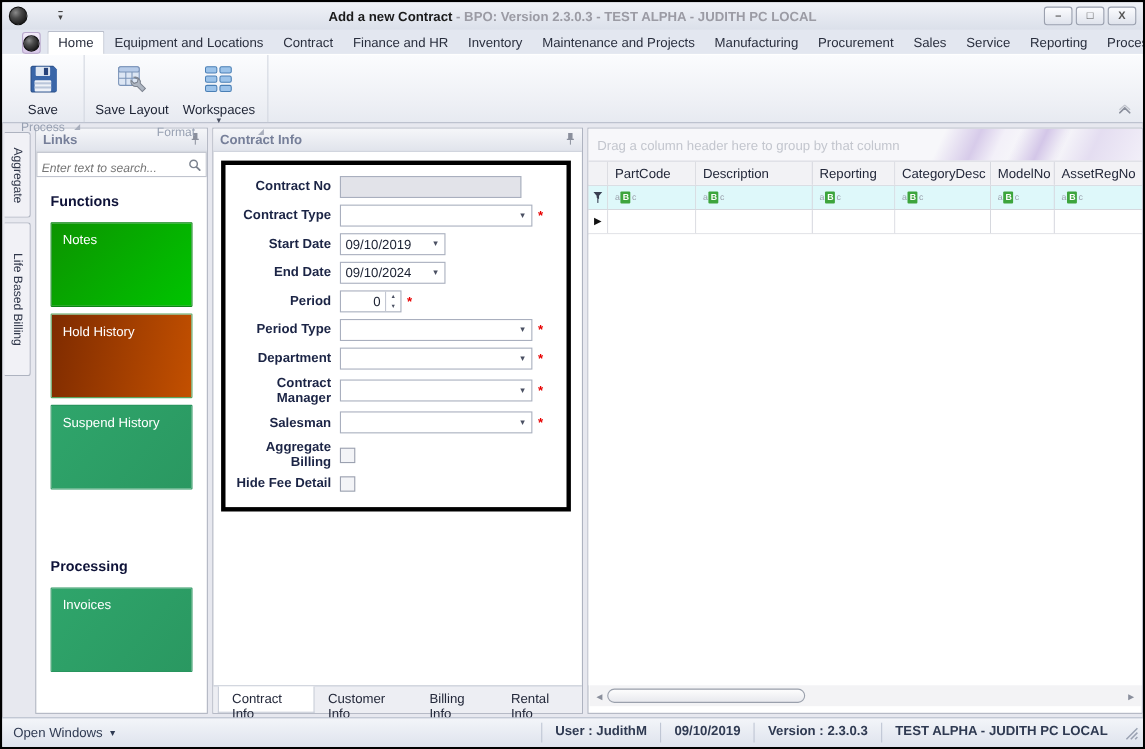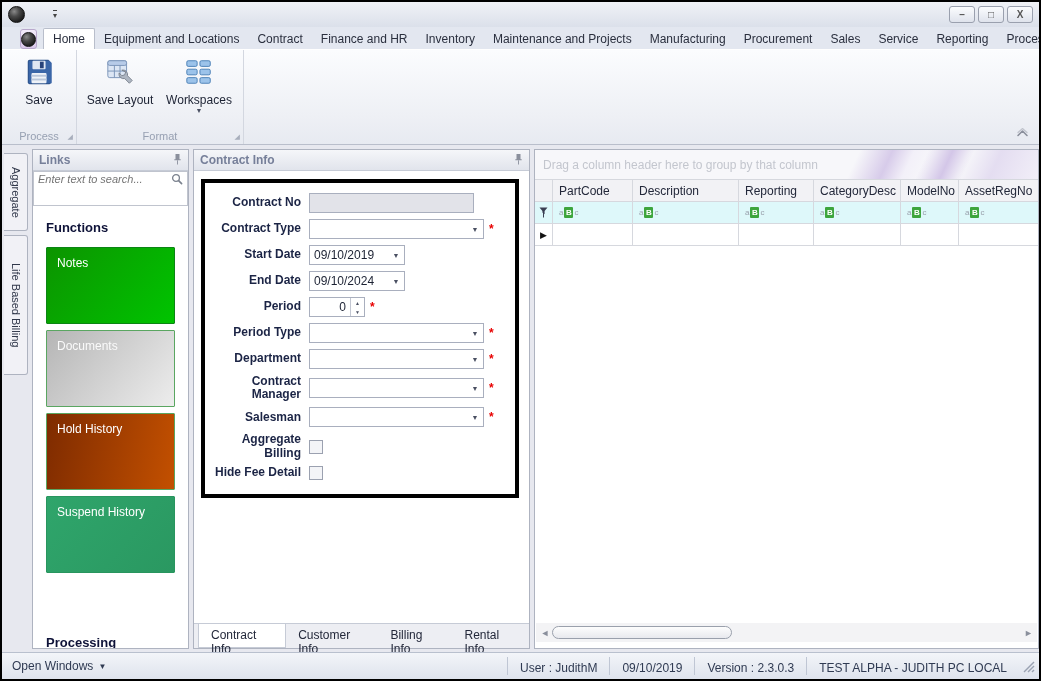--- a/index.html
+++ b/index.html
@@ -19,21 +19,21 @@
   .winbtn { width:26px; height:17px; border:1px solid #9aa0ae; border-radius:3px; background:linear-gradient(#fbfcfe,#dfe3ec); display:flex; align-items:center; justify-content:center; font-size:10px; color:#555; font-weight:bold; }
 
   
   .tabrow { height:22px; background:#e3e7f0; display:flex; align-items:flex-end; padding:0 16px; flex:0 0 auto; }
   .appbtn { width:52px; height:20px; margin:0 6px 0 2px; border:1px solid #b9a8cc; border-radius:3px; background:linear-gradient(#f3ecfa,#d9c8ea); display:flex; align-items:center; justify-content:center; }
   .appbtn .sphere { width:15px; height:15px; }
   .rtab { padding:3px 9px 3px; color:#2a2f3e; white-space:nowrap; cursor:default; }
   .rtab.active { background:#fff; border:1px solid #b9becb; border-bottom:none; border-radius:2px 2px 0 0; font-weight:normal; }
 
   
-  .ribbon { height:96px; background:linear-gradient(#fbfcfe,#eef0f5 70%, #e7eaf1); border-top:1px solid #fff; border-bottom:1px solid #b9becb; display:flex; flex:0 0 auto; }
+  .ribbon { height:63px; background:linear-gradient(#fbfcfe,#eef0f5 70%, #e7eaf1); border-top:1px solid #fff; border-bottom:1px solid #b9becb; display:flex; flex:0 0 auto; }
   .rgroup { display:flex; flex-direction:column; border-right:1px solid #d3d7e0; }
   .rgroup-body { flex:1; display:flex; align-items:flex-start; padding:4px 6px 0; gap:4px; }
   .rbtn { width:62px; display:flex; flex-direction:column; align-items:center; gap:3px; padding:3px 2px; border-radius:3px; cursor:default; }
   .rbtn-label { color:#1c2233; }
   .rgroup-caption { height:17px; display:flex; align-items:center; justify-content:center; color:#97a0b2; font-size:11px; position:relative; }
   .launcher { position:absolute; right:3px; bottom:3px; font-size:7px; color:#a8aebc; }
   .ribbon-right { flex:1; display:flex; align-items:flex-end; justify-content:flex-end; padding:0 10px 4px; }
 
   
   .main { flex:1; display:flex; gap:4px; padding:4px 4px 3px 2px; min-height:0; }
@@ -41,21 +41,21 @@
   
   .vstrip { width:24px; display:flex; flex-direction:column; gap:4px; padding-top:4px; flex:0 0 auto; }
   .vtab { writing-mode:vertical-rl; background:#f1f1f6; border:1px solid #aeb3c0; border-left:none; border-radius:0 3px 3px 0; padding:8px 2px; color:#30374a; font-size:11px; display:flex; align-items:center; justify-content:center; }
 
   .panel { border:1px solid #aeb3c0; background:#fff; display:flex; flex-direction:column; min-height:0; }
   .panel-header { height:21px; flex:0 0 auto; background:linear-gradient(#f5f6f9,#e1e4ec); border-bottom:1px solid #c6cbd6; display:flex; align-items:center; padding:0 6px; color:#767f99; font-weight:bold; }
   .panel-header .pin { margin-left:auto; }
 
   
   .links-panel { width:157px; flex:0 0 auto; }
-  .searchrow { height:35px; flex:0 0 auto; border:1px solid #c0c4ce; margin:0; display:flex; align-items:flex-start; background:#fff; padding:1px 4px; }
+  .searchrow { height:23px; flex:0 0 auto; border:1px solid #c0c4ce; margin:0; display:flex; align-items:flex-end; background:#fff; padding:1px 4px; }
   .searchrow input { flex:1; border:none; outline:none; font:italic 11px "Liberation Sans",sans-serif; color:#a3a7b3; min-width:0; background:transparent; }
   .links-body { flex:1; overflow:hidden; padding:14px 13px 0; }
   .sec-heading { font-size:13px; font-weight:bold; color:#0e1238; margin-bottom:12px; }
   .fnbtn { height:77px; border-radius:1px; margin-bottom:6px; padding:8px 10px; color:#fff; cursor:default; }
   .fnbtn.green   { background:linear-gradient(130deg,#0c9400,#00c400); border:1px solid #0b8514; }
   .fnbtn.gray    { background:linear-gradient(130deg,#b5b5b5,#ededed); border:1px solid #5aa661; color:#fafafa; }
   .fnbtn.rust    { background:linear-gradient(100deg,#7e2b00,#c35000); border:1px solid #5aa661; }
   .fnbtn.emerald { background:linear-gradient(130deg,#2fa56b,#2a9861); border:1px solid #28955e; }
   .gap-processing { height:56px; }
 
@@ -102,31 +102,34 @@
   .grid-empty { flex:1; background:#fff; }
   .hscroll { flex:0 0 auto; height:19px; margin:0 1px 6px; background:#f3f3f5; display:flex; align-items:center; padding:0 2px; }
   .harrow { width:14px; font-size:9px; color:#8a8f9c; display:flex; justify-content:center; }
   .hthumb { width:180px; height:13px; border:1px solid #9aa0ac; border-radius:7px; background:linear-gradient(#fdfdfd,#e8e9ee); }
 
   
   .statusbar { height:27px; flex:0 0 auto; background:linear-gradient(#f3f5f9,#dee3ed); border-top:1px solid #b9c0ce; display:flex; align-items:center; padding:0 4px 0 10px; color:#2f3a52; font-size:12px; }
   .sb-left { display:flex; align-items:center; gap:5px; }
   .sb-left .arr { font-size:8px; color:#2f3a52; }
   .sb-right { margin-left:auto; display:flex; align-items:center; height:100%; }
-  .sb-cell { padding:0 12px; border-left:1px solid #bfc6d4; display:flex; align-items:flex-end; height:70%; }
+  .sb-cell { padding:0 12px; border-left:1px solid #bfc6d4; display:flex; align-items:flex-start; height:70%;font-weight:bold; }
   .grip { width:14px; height:14px; margin-left:2px; }
 </style>
 </head>
 <body>
 
 <div class="window">
 
   <div class="titlebar">
     <div class="sphere"></div>
     <div class="qat-arrow">▾</div>
+    <div class="title-center">
+      <span class="title-main">Add a new Contract</span><span class="title-sub"> - BPO: Version 2.3.0.3 - TEST ALPHA - JUDITH PC LOCAL</span>
+    </div>
     <div class="winbtns">
       <div class="winbtn">
           <span>–</span>
         </div>
       <div class="winbtn">
           <span>□</span>
         </div>
       <div class="winbtn">
           <span>X</span>
         </div>
@@ -232,21 +235,20 @@
       <div class="searchrow">
         <input placeholder="Enter text to search..." style="">
         <span><svg width="12" height="12" viewBox="0 0 12 12">
               <circle cx="5" cy="5" r="3.4" fill="none" stroke="#7b828e" stroke-width="1.3"></circle>
               <line x1="7.6" y1="7.6" x2="10.6" y2="10.6" stroke="#7b828e" stroke-width="1.6" stroke-linecap="round"></line>
             </svg></span>
       </div>
       <div class="links-body">
         <div class="sec-heading">Functions</div>
         <div class="fnbtn green"><span>Notes</span></div>
-        <div class="fnbtn gray"><span>Documents</span></div>
         <div class="fnbtn rust"><span>Hold History</span></div>
         <div class="fnbtn emerald"><span>Suspend History</span></div>
         <div class="gap-processing"></div>
         <div class="sec-heading">Processing</div>
         <div class="fnbtn emerald"><span>Invoices</span></div>
       </div>
     </div>
 
     <div class="panel form-panel">
       <div class="panel-header">

